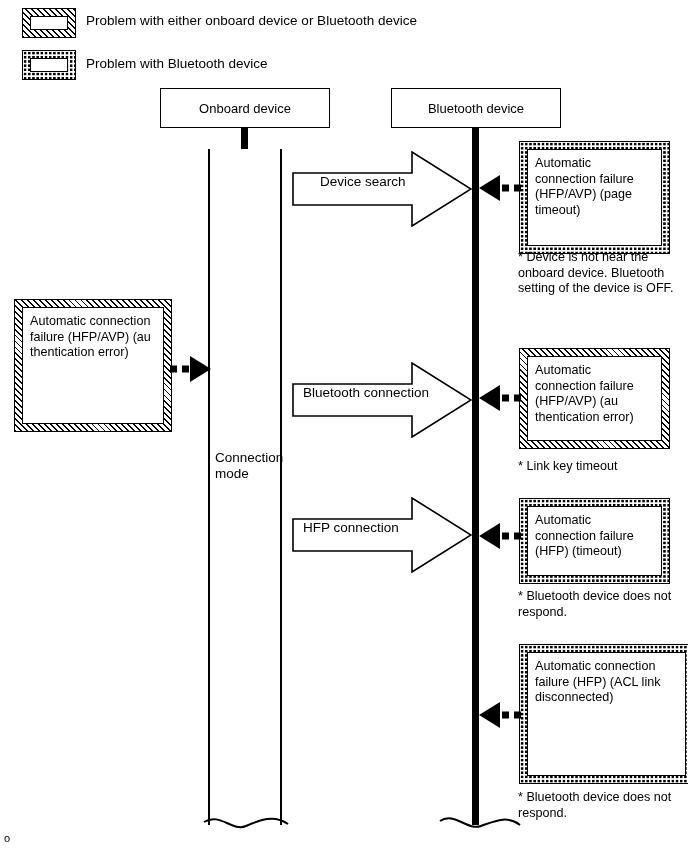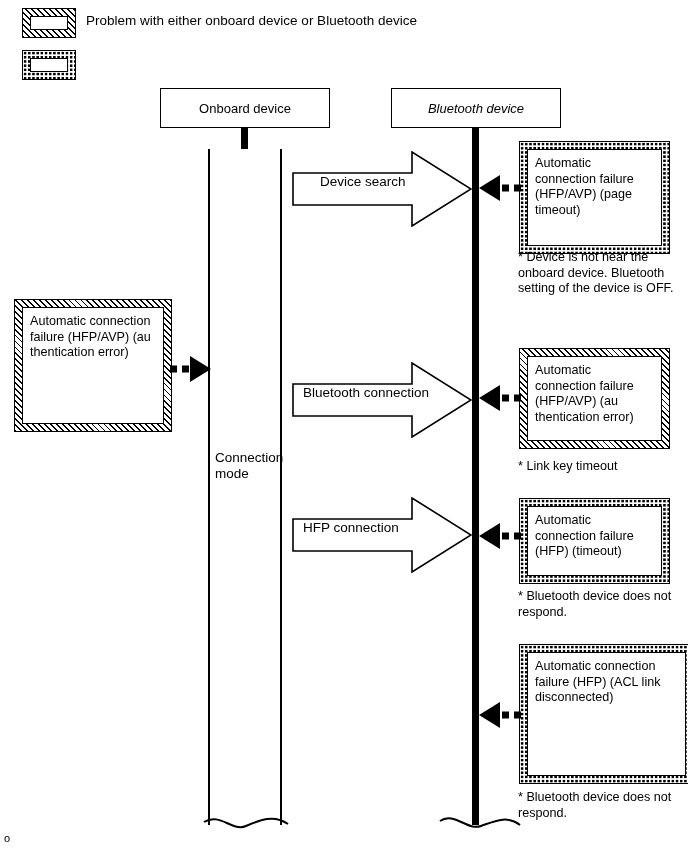--- a/index.html
+++ b/index.html
@@ -138,25 +138,26 @@
 <div id="stage">
 
   <div class="legend-swatch hatch-bg" style="left:22px; top:8px;">
     <div class="inner"></div>
   </div>
   <div class="legend-label" style="left:86px; top:13px;">Problem with either onboard device or Bluetooth device</div>
 
   <div class="legend-swatch dot-bg" style="left:22px; top:50px;">
     <div class="inner"></div>
   </div>
+  <div class="legend-label" style="left:86px; top:56px;">Problem with Bluetooth device</div>
 
   <div class="head-box" style="left:160px; top:88px; width:170px; height:40px;">
     <span>Onboard device</span>
   </div>
-  <div class="head-box" style="left:391px; top:88px; width:170px; height:40px;font-style:italic;">
+  <div class="head-box" style="left:391px; top:88px; width:170px; height:40px;">
     <span>Bluetooth device</span>
   </div>
 
   <div class="stem" style="left:241px; top:128px; width:7px; height:22px;"></div>
   <div class="stem" style="left:472px; top:128px; width:7px; height:22px;"></div>
 
   <div class="column" style="left:208px; top:149px; width:74px; height:676px;"></div>
   <div class="column-label" style="left:215px; top:450px; width:66px;">Connection<br>mode</div>
 
   <div class="break-wave" style="left:200px; top:806px;">

